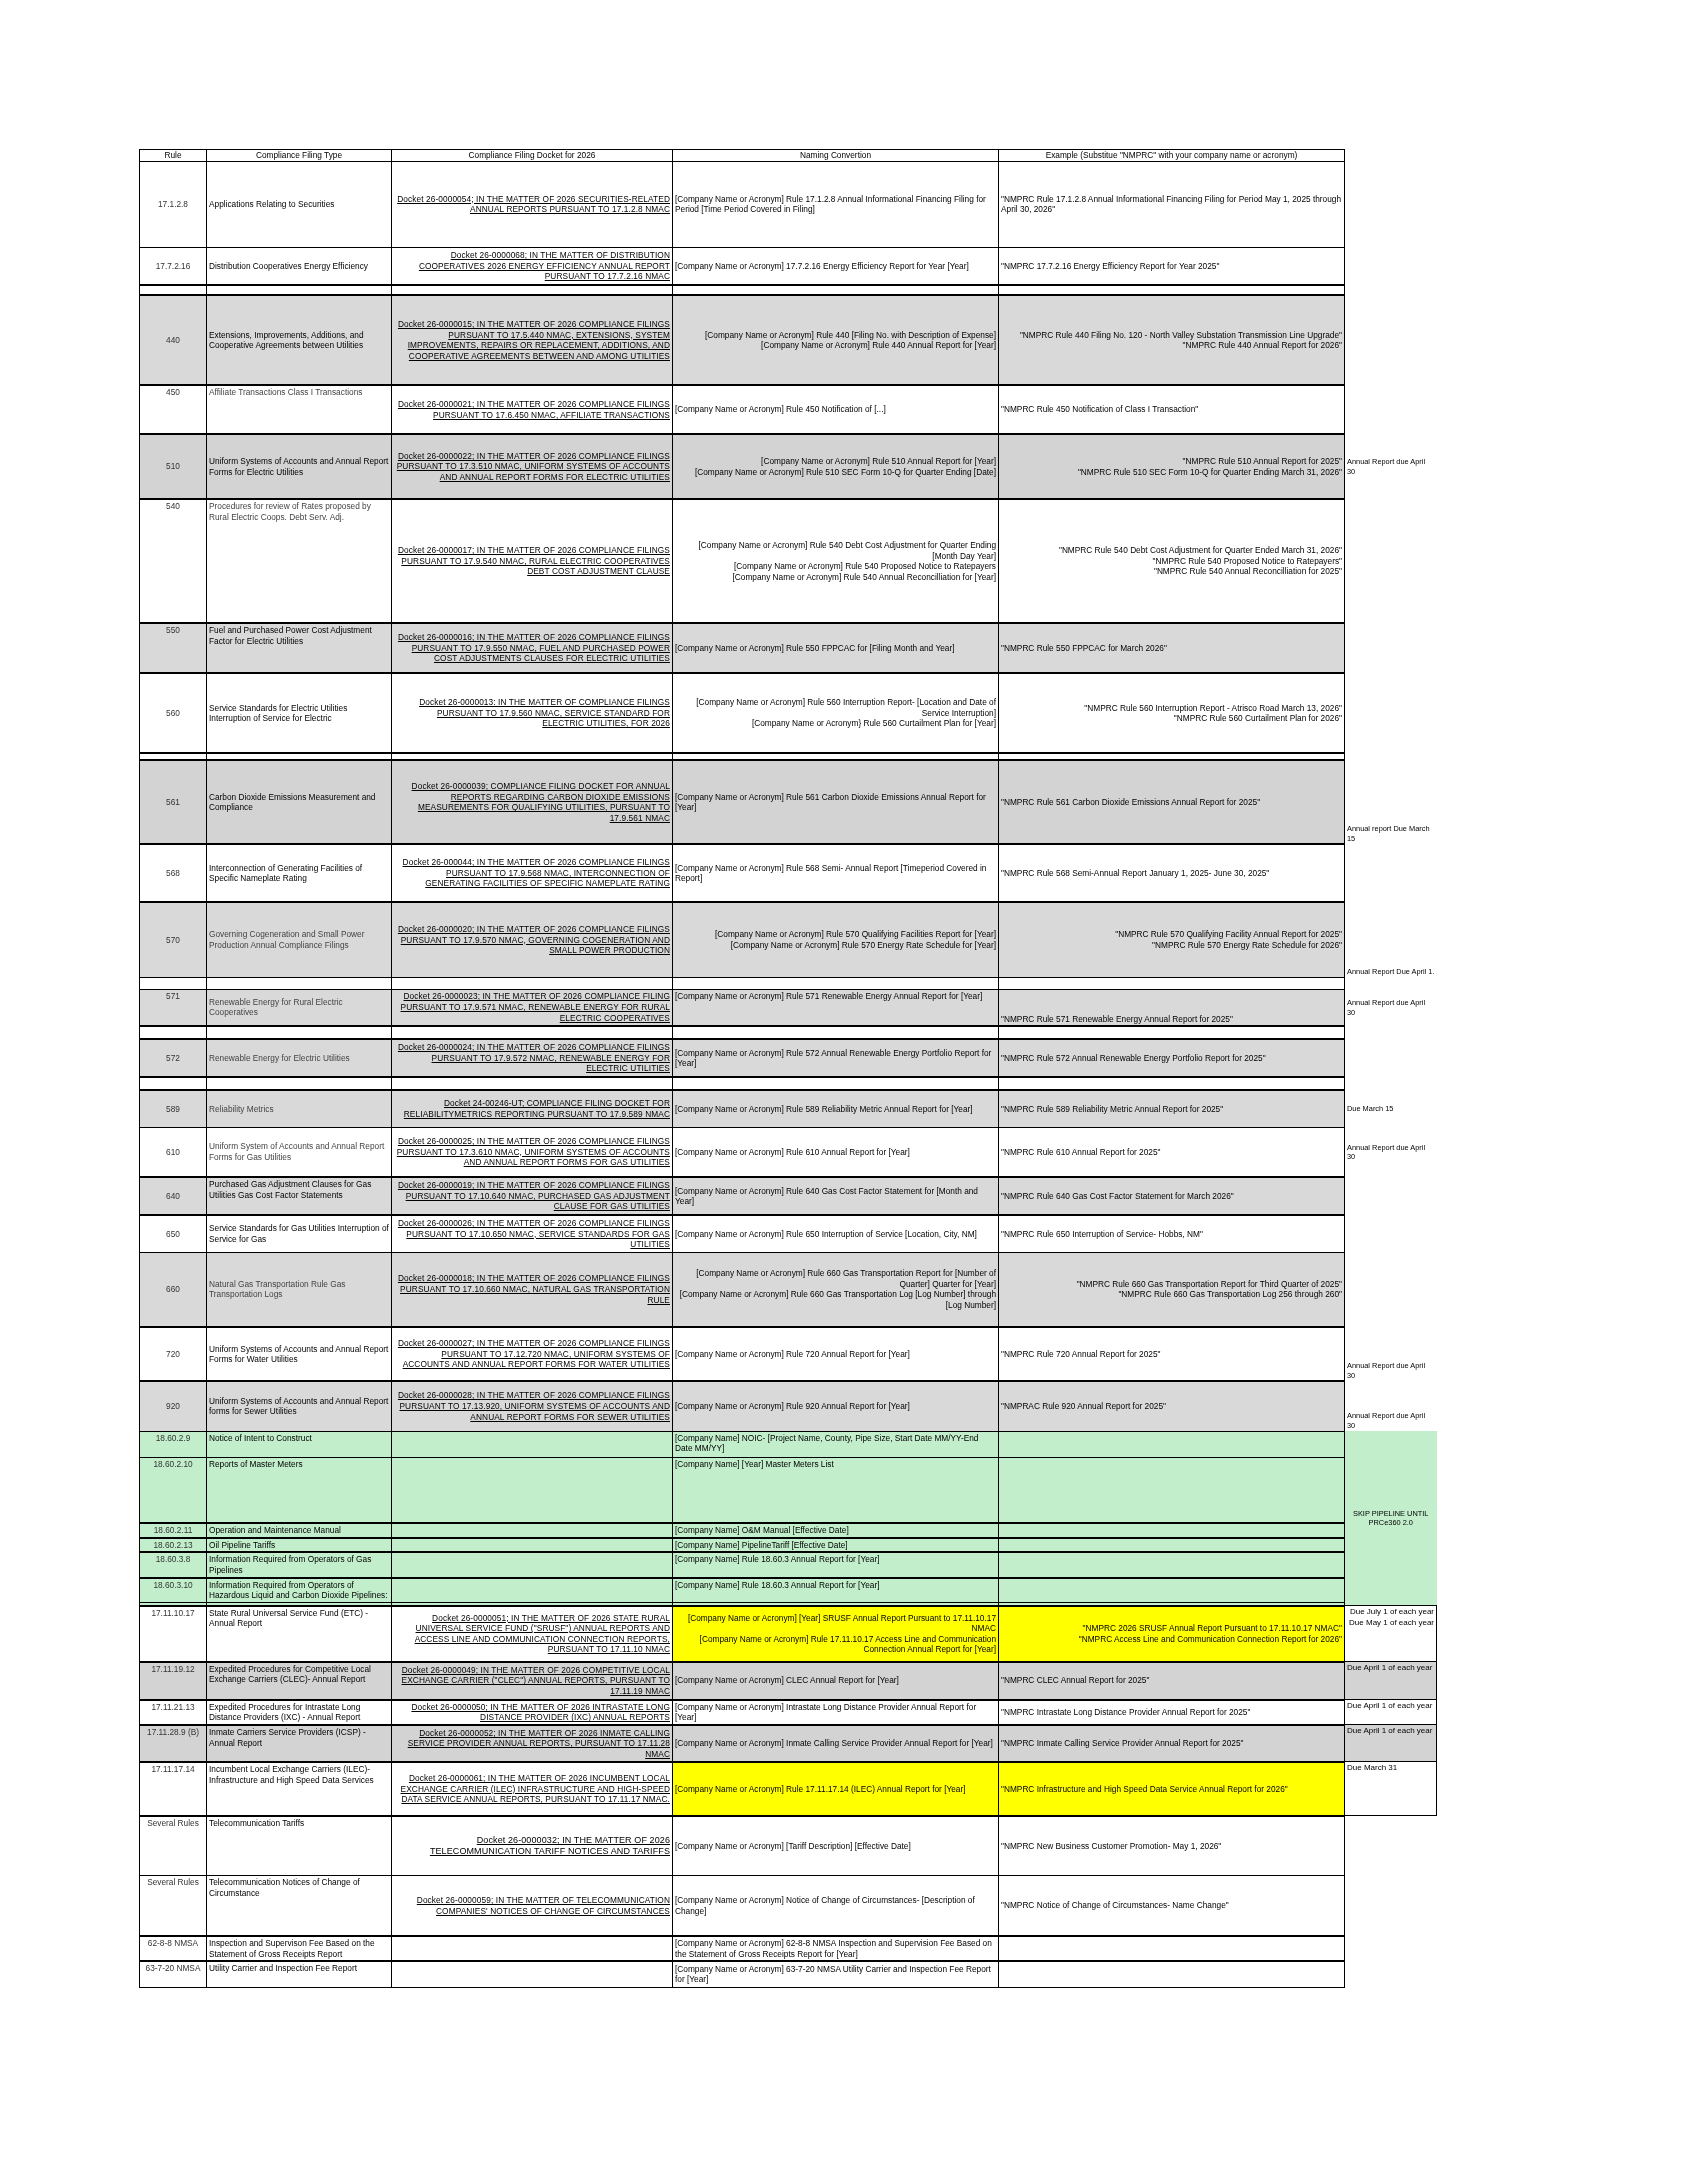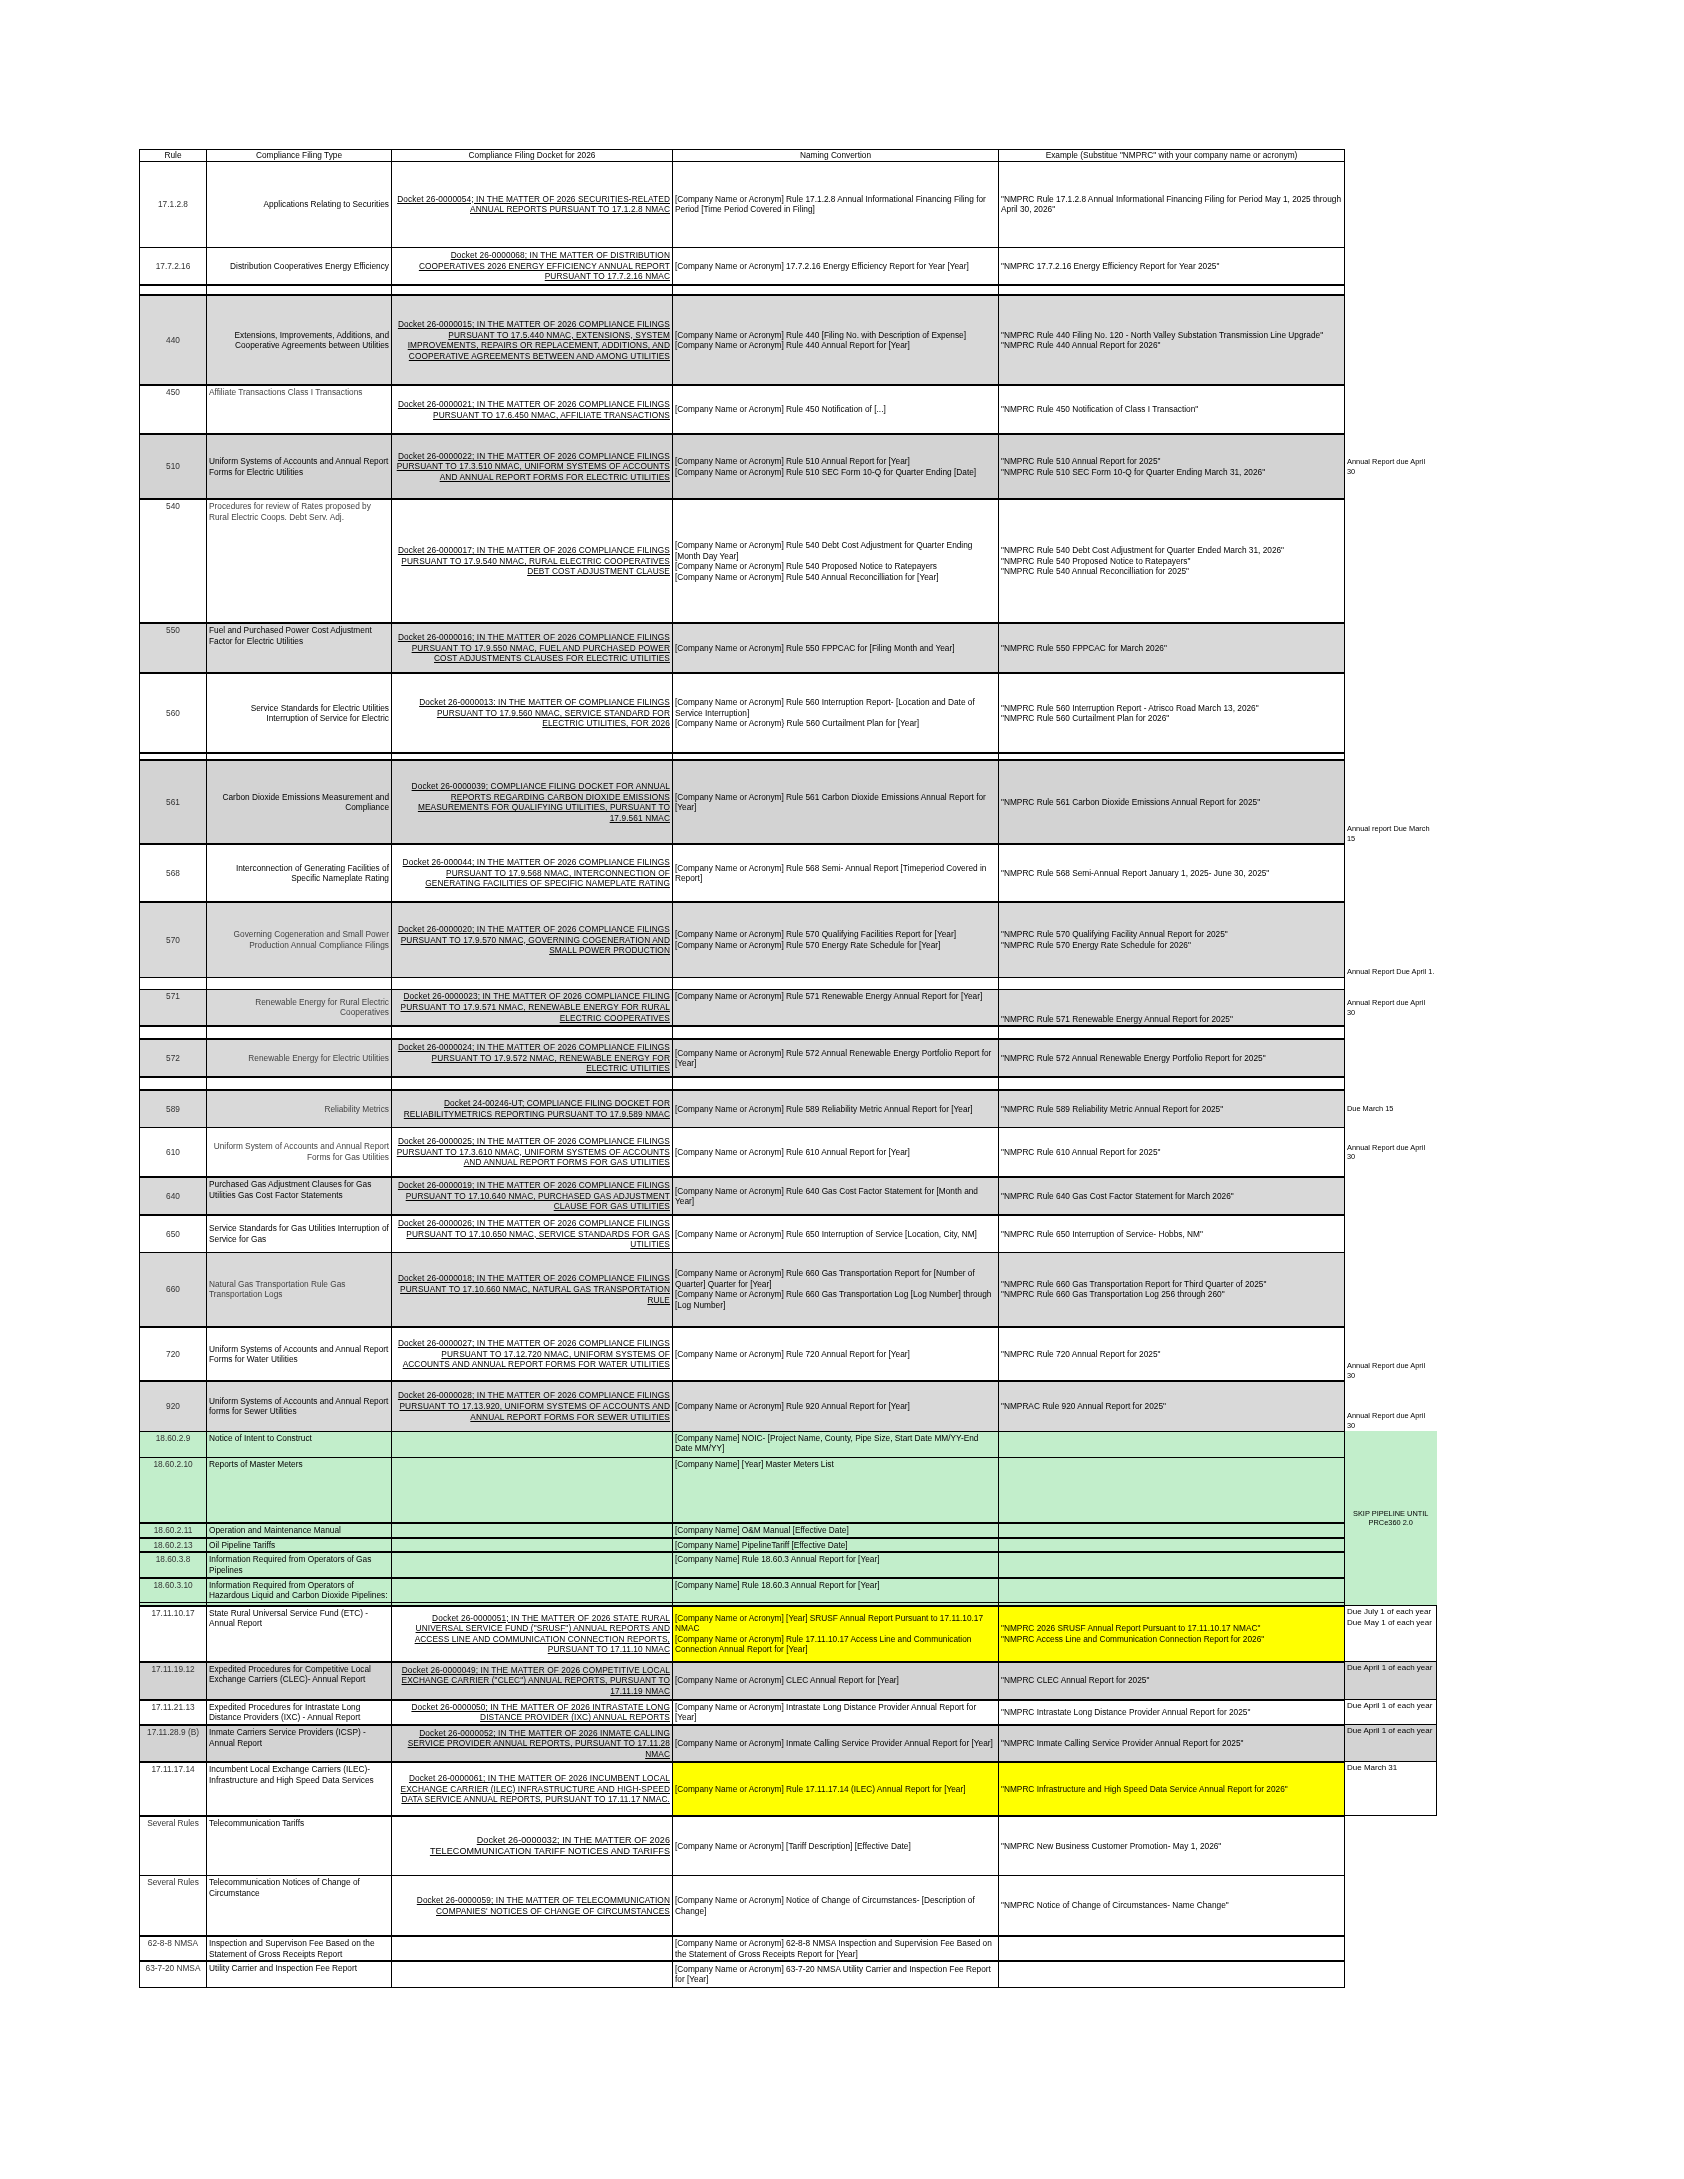--- a/index.html
+++ b/index.html
@@ -2,32 +2,32 @@
 <html><head>
 <meta charset="utf-8">
 <style>
   html, body { margin:0; padding:0; background:#ffffff; }
   body { width:1684px; height:2179px; position:relative; font-family:"Liberation Sans", sans-serif; color:#000; overflow:hidden; }
   #sheet { position:absolute; left:139px; top:149px; }
   table.grid { border-collapse:collapse; table-layout:fixed; font-size:8.3px; line-height:1.28;padding-left:38px; }
   table.grid td, table.grid th { border:1px solid #000; padding:1px 2px; vertical-align:middle; overflow:hidden; word-wrap:break-word; }
   table.grid th { font-weight:normal; text-align:center; height:10px; padding:0 2px; border-top:1px solid #000; }
   td.c-rule { text-align:center; color:#333; }
-  td.c-type.center { text-align:right;margin-top:32px; }
+  td.c-type.center { text-align:left;margin-top:32px; }
   td.c-docket { text-align:right; letter-spacing:0.1px;text-decoration:underline; }
   td.c-notes { border:none !important; font-size:7.4px; vertical-align:middle; padding-left:3px; background:#fff; }
   td.c-notes.boxed { border:1px solid #000 !important; font-size:8px; vertical-align:top; }
   tr.gray td:not(.c-notes) { background:#d9d9d9; }
   tr.gray2 td:not(.c-notes) { background:#d3d3d3; }
   tr.green td:not(.c-notes) { background:#c2eecb; }
   td.green-note { background:#c2eecb !important; text-align:center; font-size:7.4px; vertical-align:middle; }
   td.yellow { background:#ffff00 !important; }
   tr.thick-top td:not(.c-notes) { border-top:2.5px solid #000; }
   .cell-lines { display:flex; flex-direction:column; justify-content:space-around; height:100%; }
-  .cell-lines span { display:block; }
+  .cell-lines span { display:block;text-align:right; }
   .muted { color:#444; }
 </style>
 </head>
 <body>
 
 <div id="sheet">
 <table class="grid">
   <colgroup>
     <col style="width:67px">
         <col style="width:185px">

